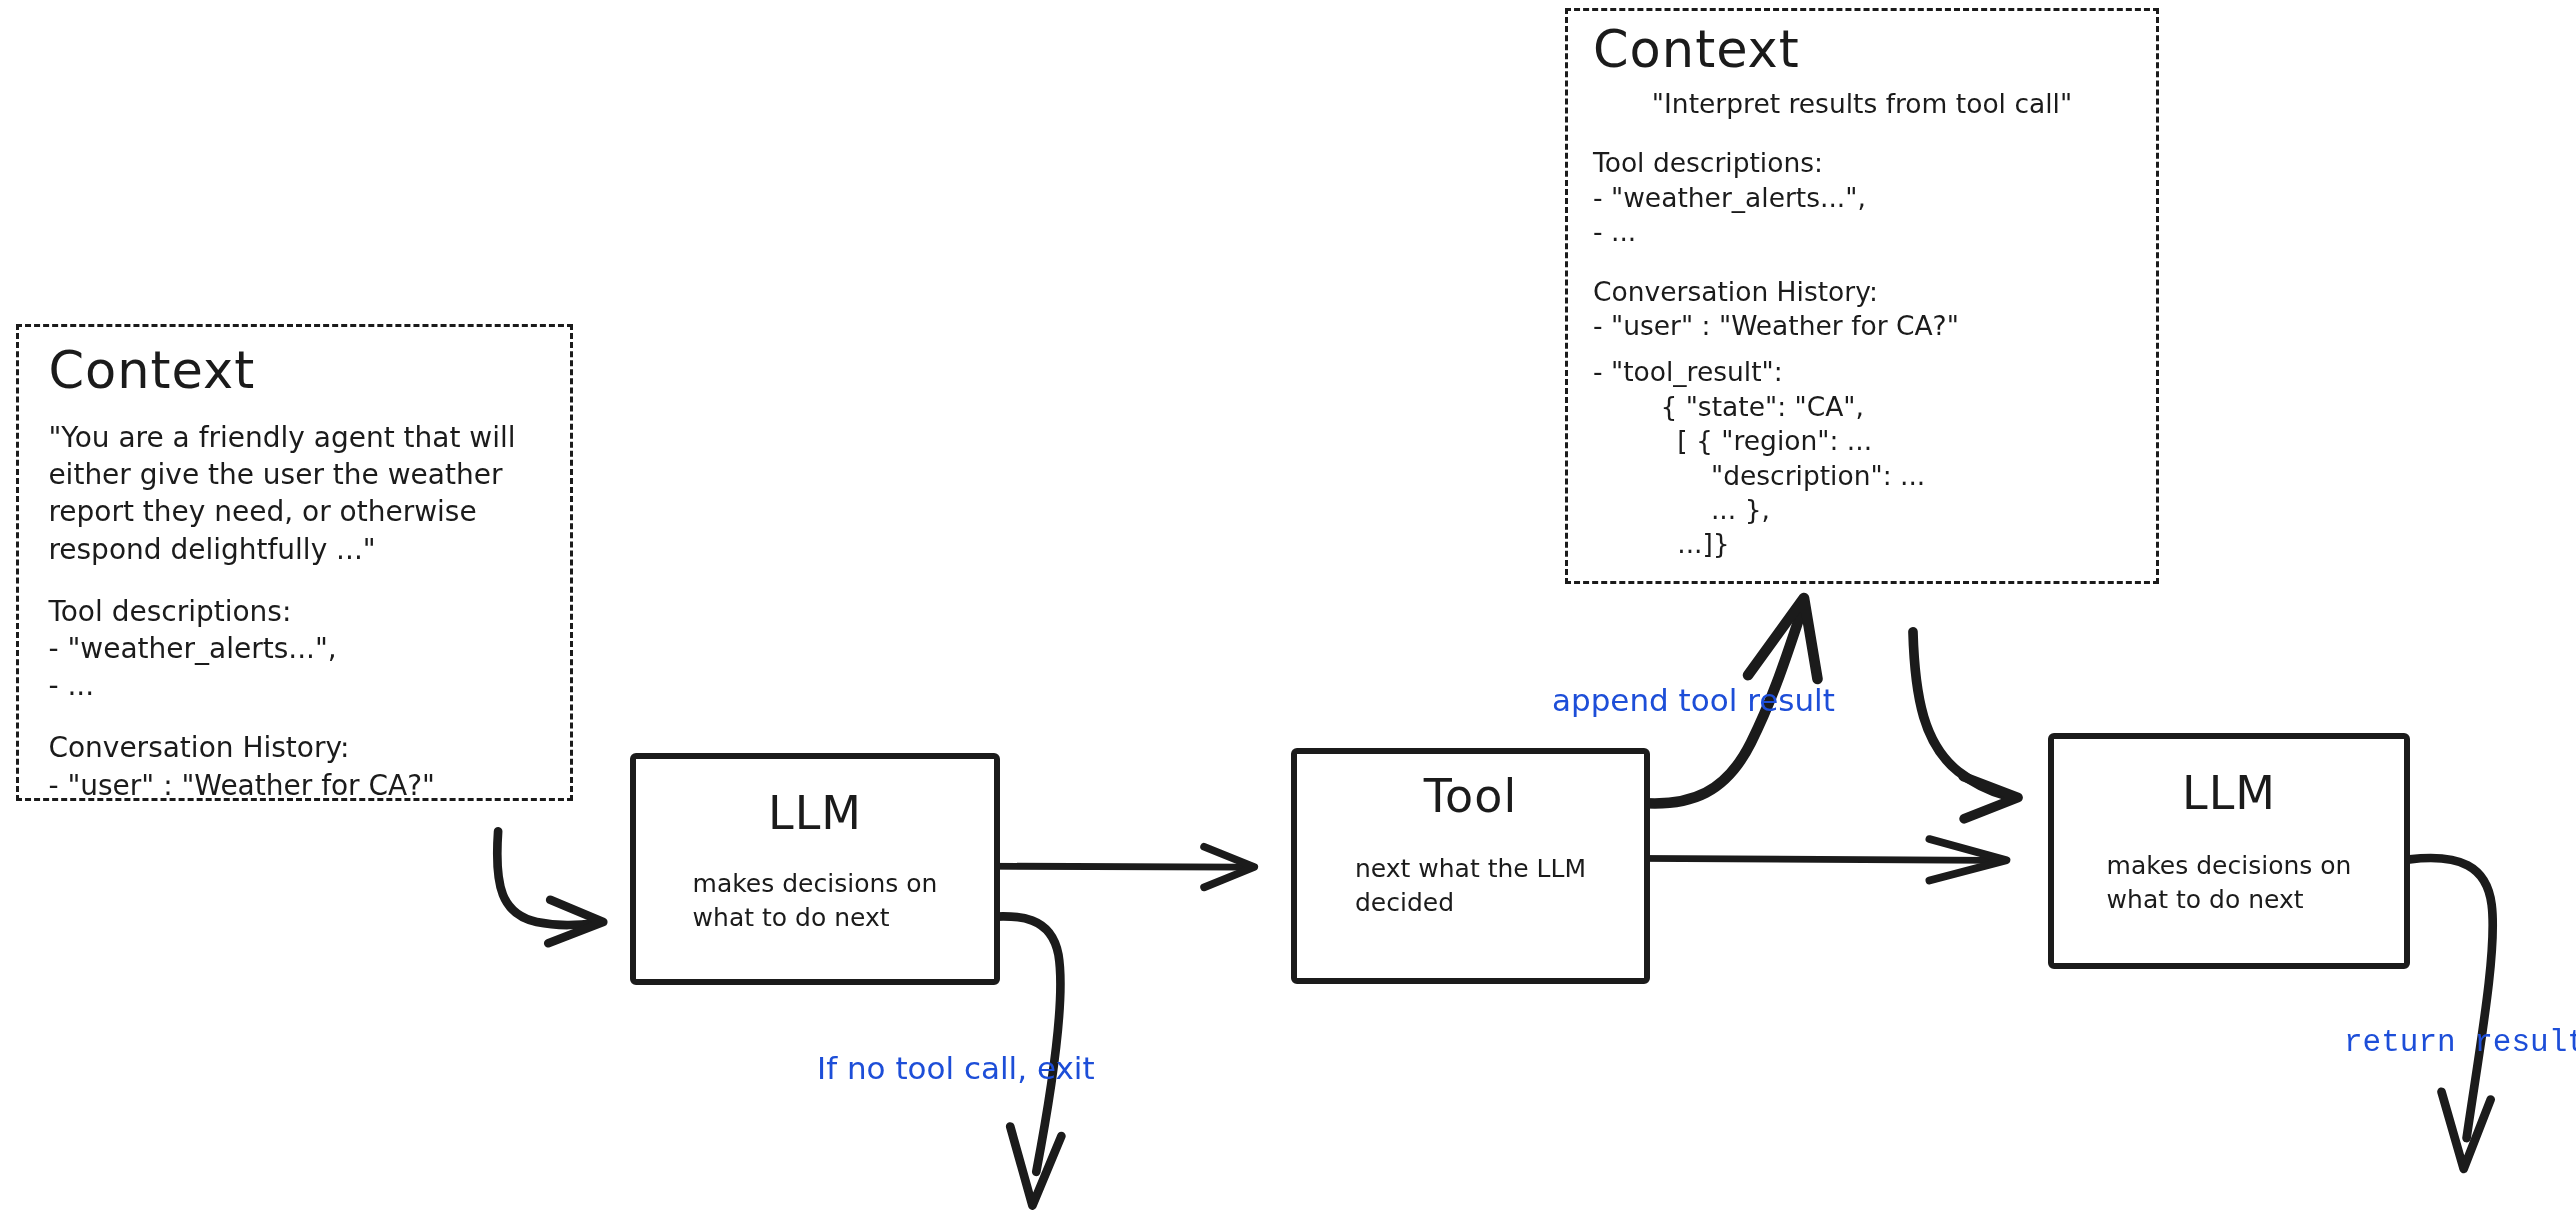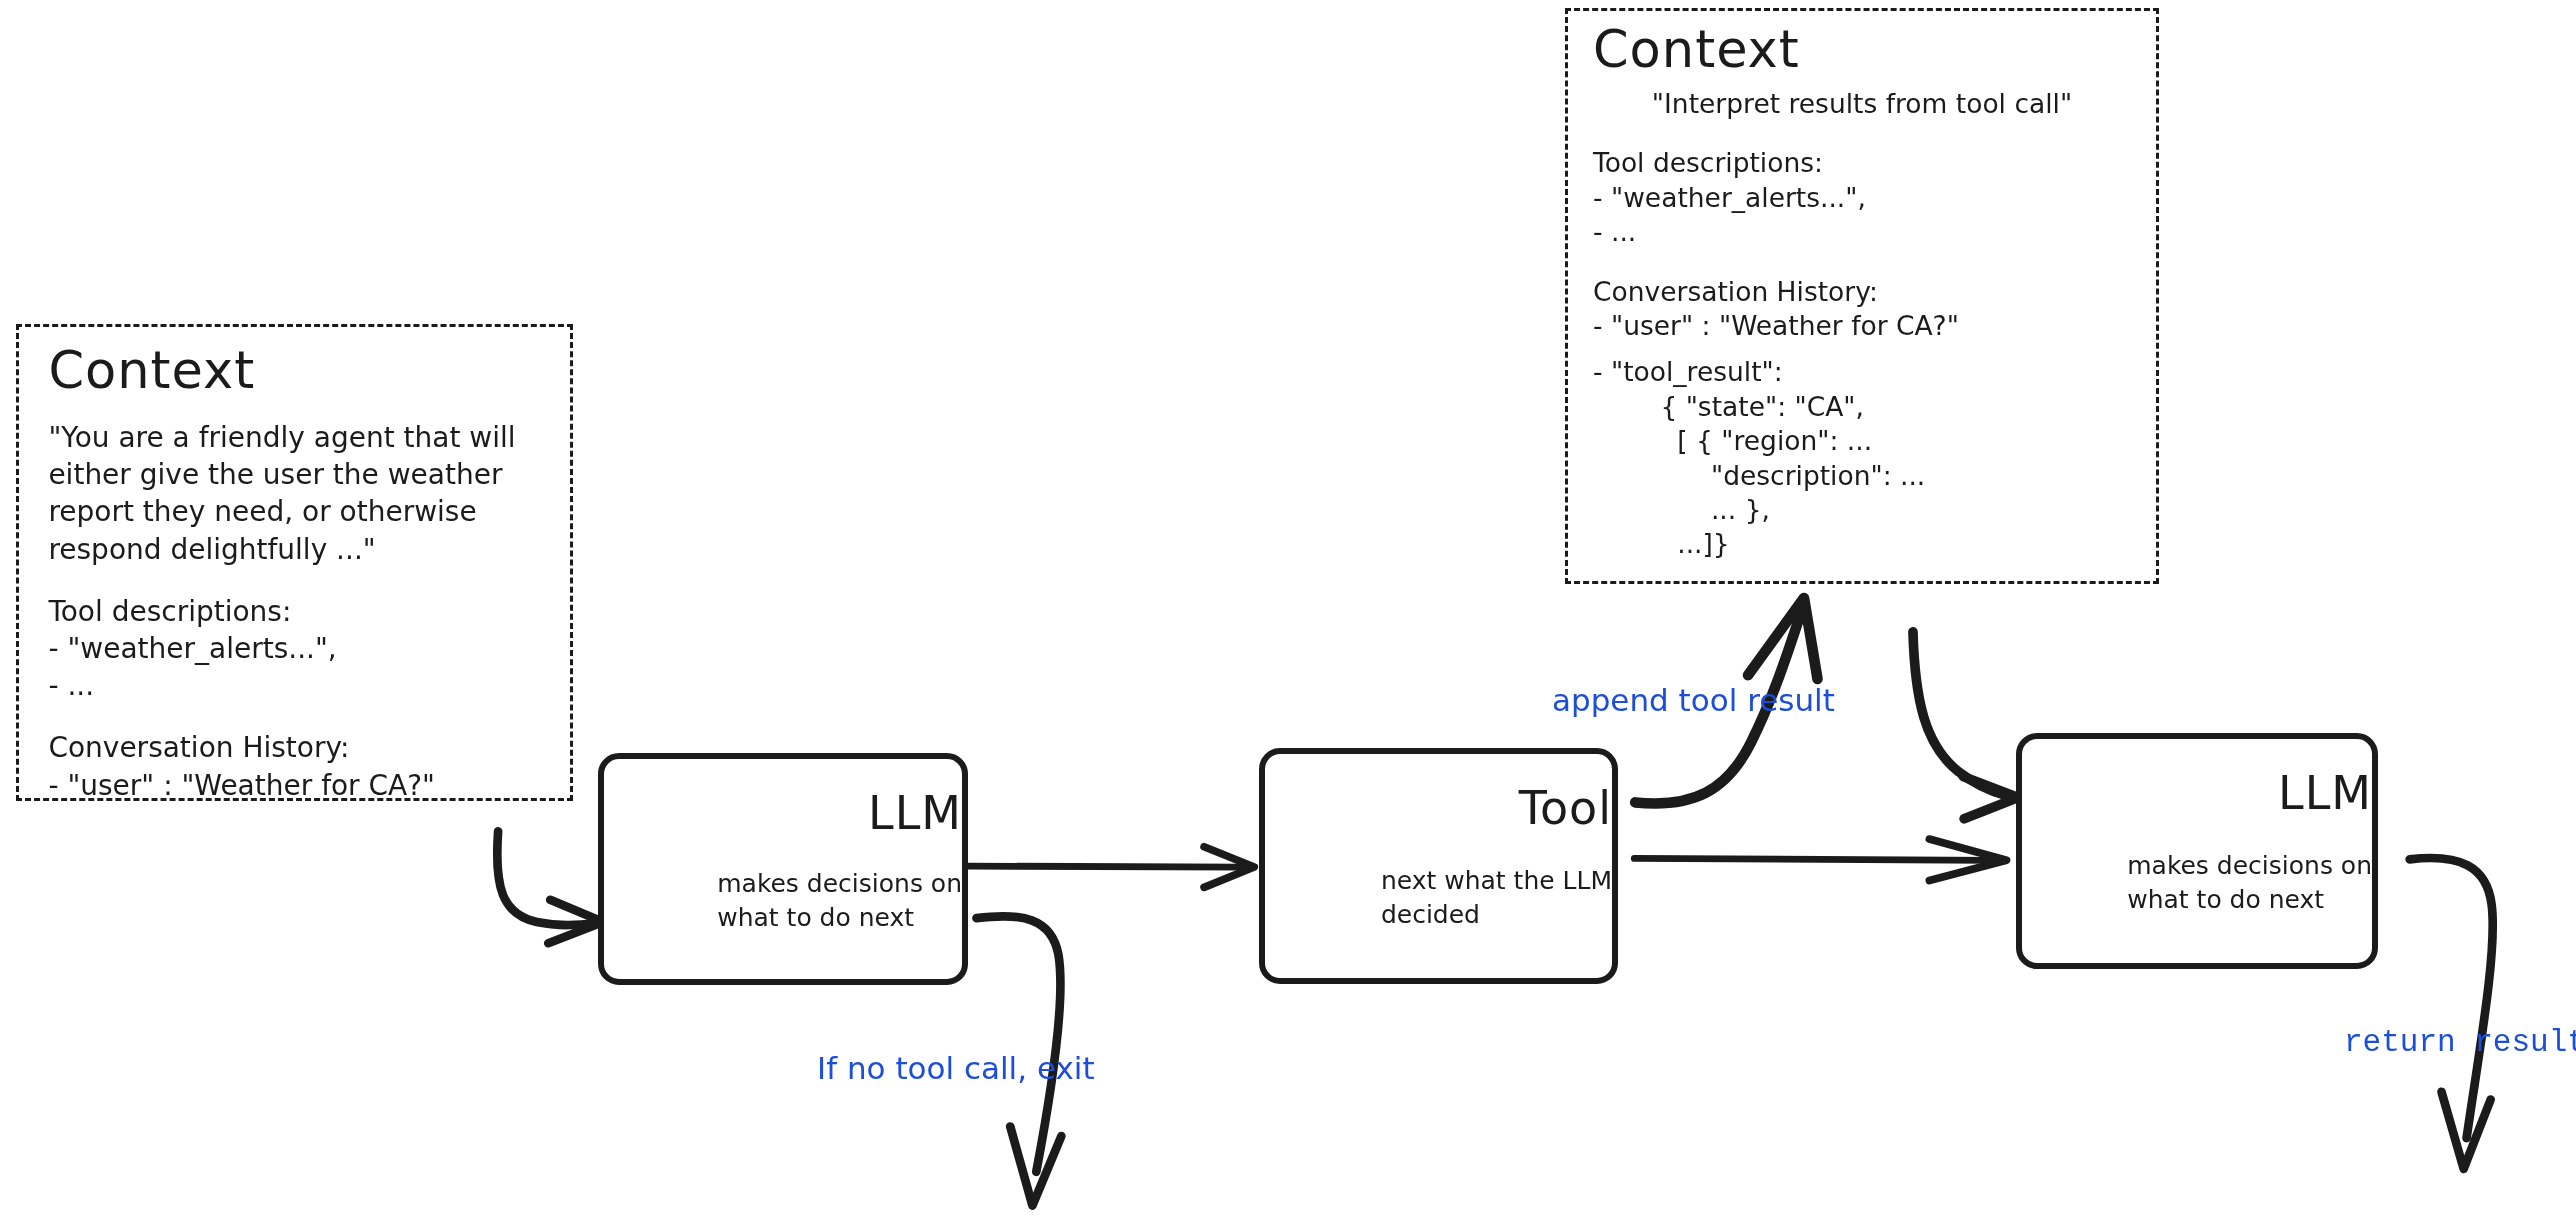--- a/index.html
+++ b/index.html
@@ -46,26 +46,27 @@
     font-size: 26.5px;
     line-height: 1.30;
     color: #1b1b1b;
     white-space: pre-wrap;
   }
 
   
   .node {
     position: absolute;
     border: 6.8px solid #1b1b1b;
-    border-radius: 21px;
+    border-radius: 6px;
     background: #ffffff;
     box-sizing: border-box;
     display: flex;
     flex-direction: column;
-    align-items: flex-end;
+    align-items: center;
+    margin-left: 32px;
   }
   .node-title {
     font-size: 46px;
     color: #1b1b1b;
     letter-spacing: 1px;
   }
   .node-sub {
     font-size: 25px;
     line-height: 1.35;
     color: #1b1b1b;
@@ -162,21 +163,21 @@
           ...]}</div>
   </div>
 
   <div class="node" style="left:598px; top:753px; width:370px; height:232px; padding-top:27px;">
     <div class="node-title">LLM</div>
     <div style="height:27px"></div>
     <div class="node-sub">makes decisions on
 what to do next</div>
   </div>
 
-  <div class="node" style="left:1259px; top:748px; width:359px; height:236px; padding-top:27px;">
+  <div class="node" style="left:1259px; top:748px; width:359px; height:236px; padding-top:15px;">
     <div class="node-title">Tool</div>
     <div style="height:29px"></div>
     <div class="node-sub">next what the LLM
 decided</div>
   </div>
 
   <div class="node" style="left:2016px; top:733px; width:362px; height:236px; padding-top:27px;">
     <div class="node-title">LLM</div>
     <div style="height:29px"></div>
     <div class="node-sub">makes decisions on

